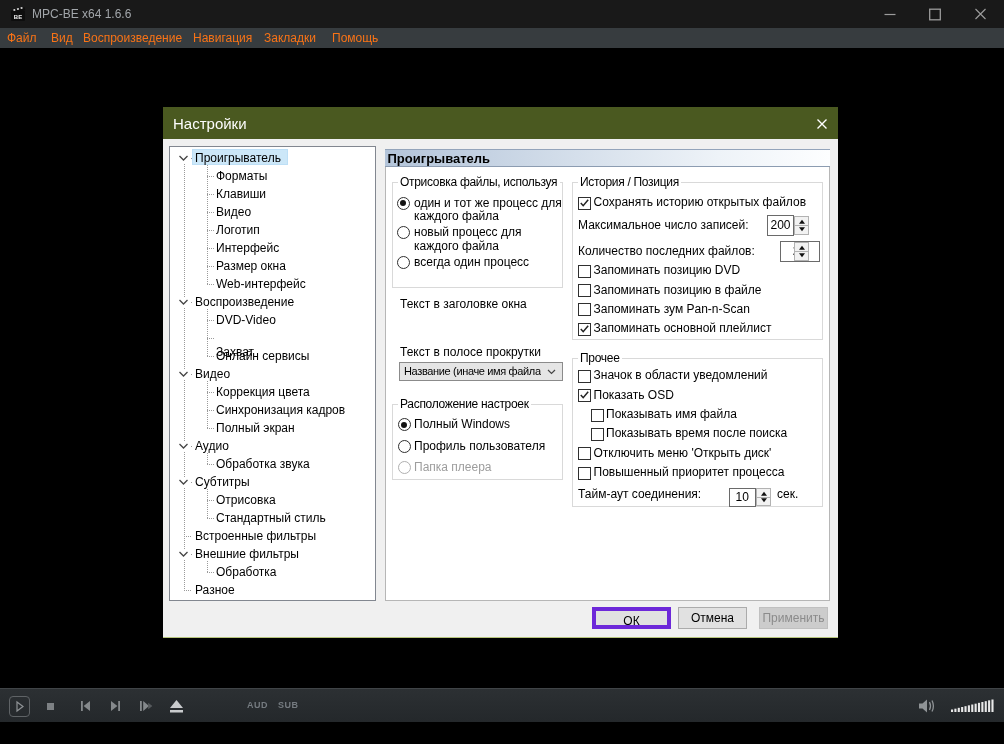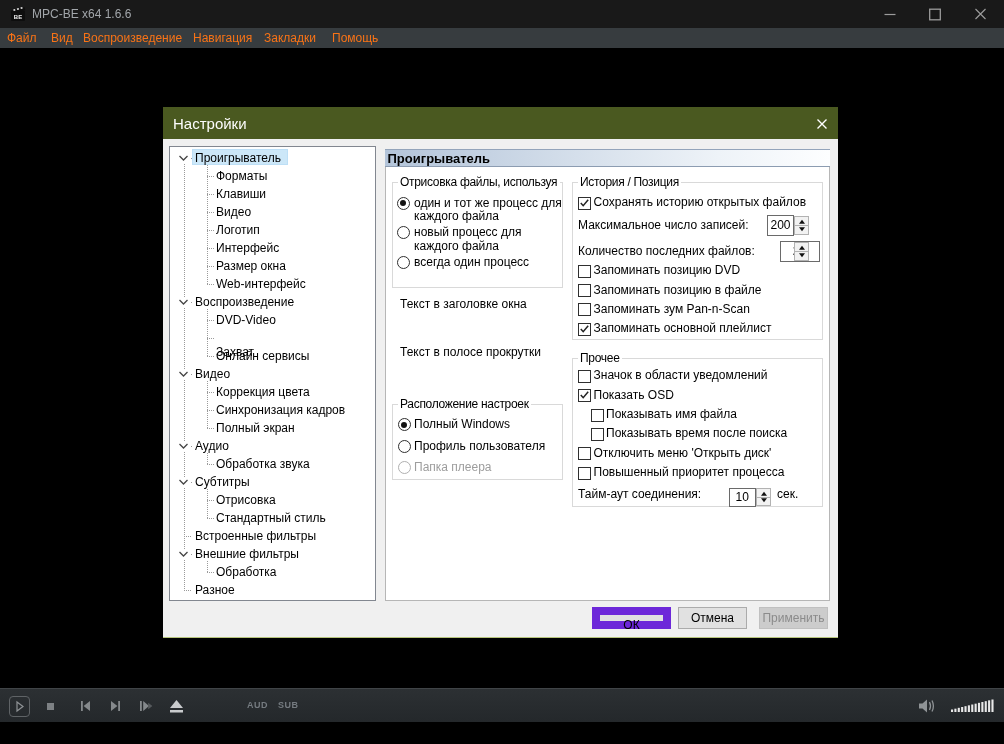--- a/index.html
+++ b/index.html
@@ -232,20 +232,23 @@
         </div>
 <div class="txt" style="left:28.5px;top:47.5px;line-height:13px">один и тот же процесс для</div>
 <div class="txt" style="left:28.5px;top:61.1px;line-height:13px">каждого файла</div>
 <div class="rad" style="left:11.5px;top:77.3px"></div>
 <div class="txt" style="left:28.5px;top:76.8px;line-height:13px">новый процесс для</div>
 <div class="txt" style="left:28.5px;top:91.0px;line-height:13px">каждого файла</div>
 <div class="rad" style="left:11.5px;top:107px"></div>
 <div class="txt" style="left:28.5px;top:106.5px;line-height:13px">всегда один процесс</div>
 <div class="txt" style="left:14.5px;top:149.3px;line-height:13px">Текст в заголовке окна</div>
 <div class="txt" style="left:14.5px;top:197.3px;line-height:13px">Текст в полосе прокрутки</div>
+<div class="combo" style="left:13.5px;top:213px"><span>Название (иначе имя файла</span><svg style="position:absolute;right:6px;top:6px" width="9" height="6" viewBox="0 0 9 6">
+            <path d="M1 1 L4.5 4.5 L8 1" fill="none" stroke="#454545" stroke-width="1.2"></path>
+          </svg></div>
 <div class="gbox" style="left:6.5px;top:254.5px;width:170.5px;height:76px">
           <div class="glab" style="left:4.5px">Расположение настроек</div>
         </div>
 <div class="rad" style="left:12.5px;top:269.3px">
           <i></i>
         </div>
 <div class="txt" style="left:28.5px;top:269.3px;line-height:13px">Полный Windows</div>
 <div class="rad" style="left:12.5px;top:290.5px"></div>
 <div class="txt" style="left:28.5px;top:290.5px;line-height:13px">Профиль пользователя</div>
 <div class="rad" style="left:12.5px;top:312px;border-color:#b0b0b0"></div>
@@ -315,16 +318,16 @@
 <div class="spinbtns" style="left:370.5px;top:339px">
           <div class="sbtn" style="height:9.5px">
             <span class="tri-u"></span>
           </div>
           <div class="sbtn" style="height:9.5px;margin-top:-1px">
             <span class="tri-d"></span>
           </div>
         </div>
 <div class="txt" style="left:391.5px;top:339.1px;line-height:13px">сек.</div>
   </div>
-  <div class="btn" style="left:429px;top:499.5px;width:79px;border:8px solid #6d28d9;height:22.5px">ОК</div>
+  <div class="btn" style="left:429px;top:499.5px;width:79px;border:4px solid #6d28d9;height:22.5px">ОК</div>
   <div class="btn" style="left:515px;top:500px;width:69px">Отмена</div>
   <div class="btn" style="left:596px;top:500px;width:69px;background:#ccc;border-color:#c0c0c0;color:#8b8b8b">Применить</div>
 </div>
 </div>
 </body></html>

